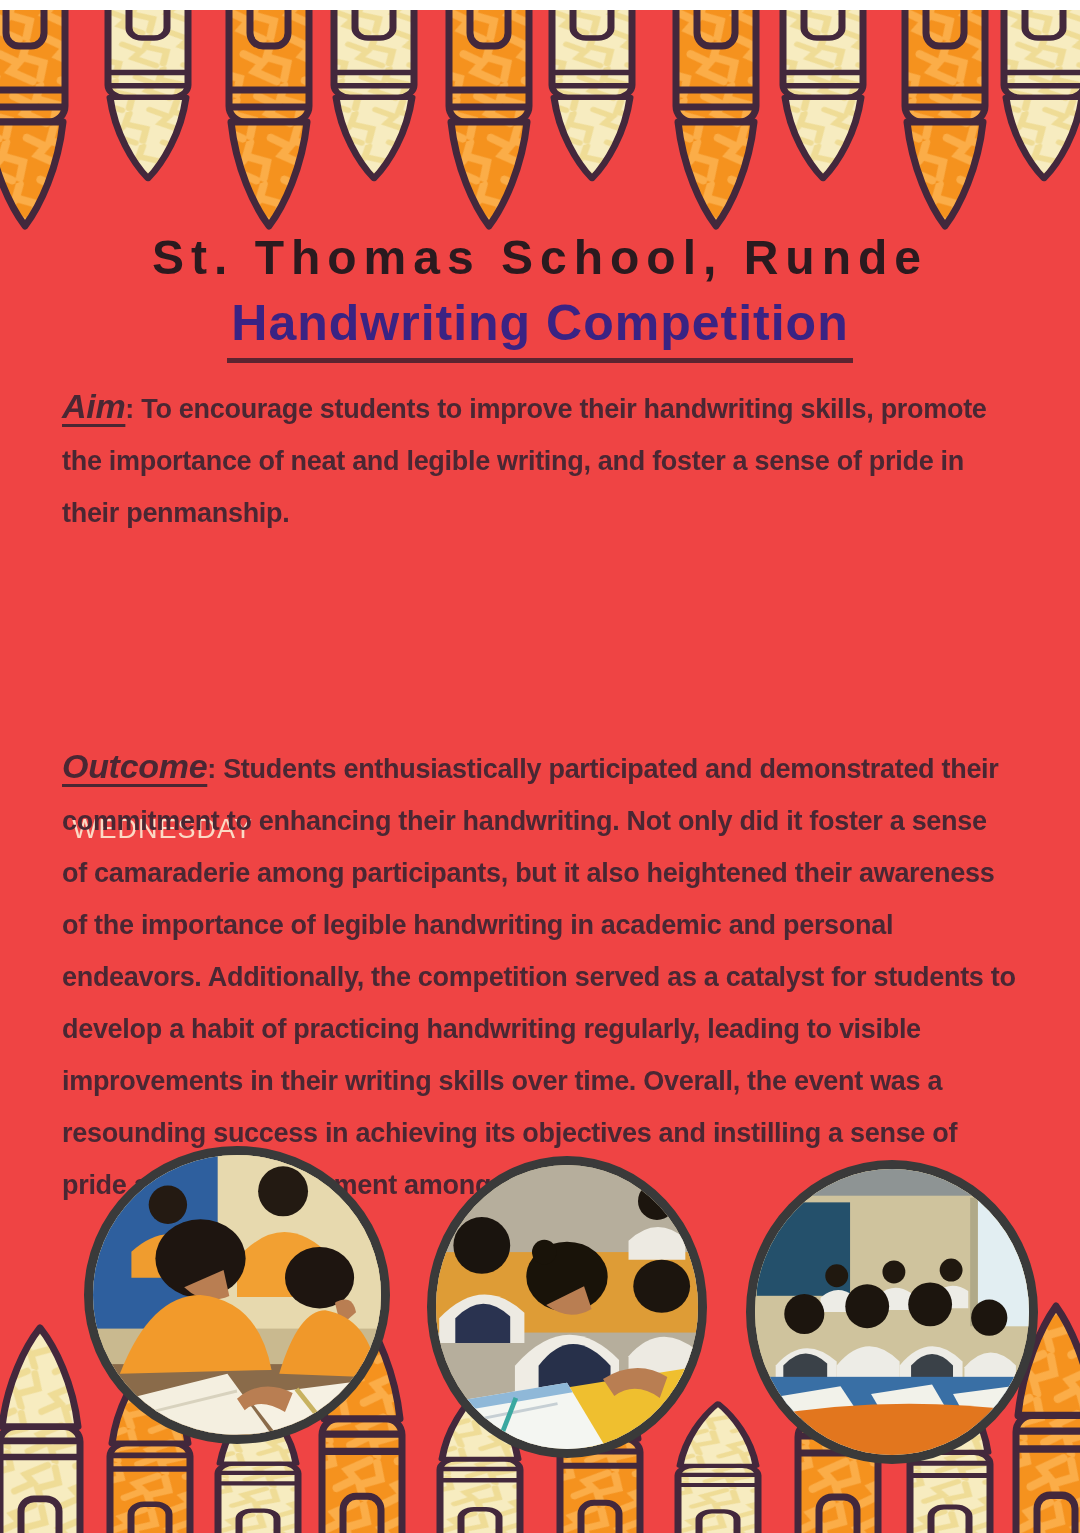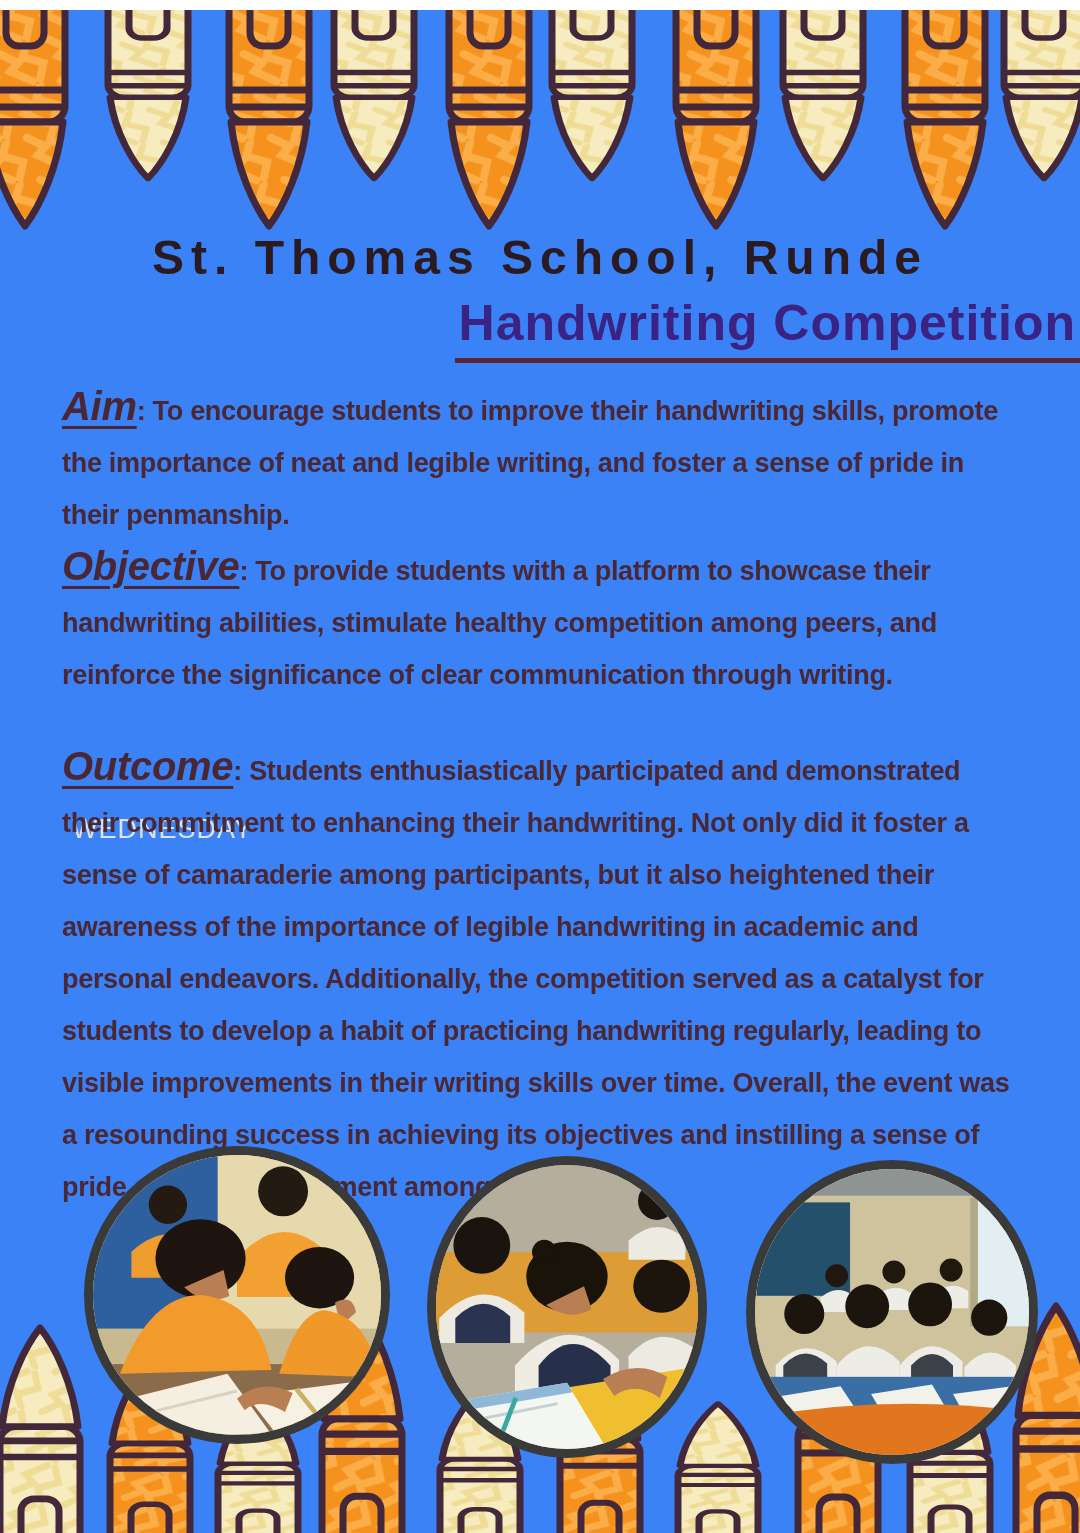--- a/index.html
+++ b/index.html
@@ -1,42 +1,42 @@
 <!DOCTYPE html>
 <html><head>
 <meta charset="utf-8">
 <style>
   html,body{margin:0;padding:0;background:#e8e4da;}
   .poster{
     position:relative;width:1080px;height:1533px;margin:0 auto;
-    background:#3b82f6;overflow:hidden;
+    background:#ef4444;overflow:hidden;
     font-family:"Liberation Sans",sans-serif;
   }
   .top-strip{position:absolute;top:0;left:0;width:1080px;height:10px;background:#ffffff;}
   .crayons-top{position:absolute;top:10px;left:0;width:1080px;height:232px;}
   .crayons-bottom{position:absolute;left:0;bottom:0;width:1080px;height:245px;}
   .page-title{
     position:absolute;top:230px;left:0;width:1080px;text-align:center;
     font-size:48px;font-weight:bold;letter-spacing:7px;color:#2B1A1F;
   }
-  .page-subtitle-wrap{position:absolute;top:294px;left:0;width:1080px;text-align:right;}
+  .page-subtitle-wrap{position:absolute;top:294px;left:0;width:1080px;text-align:center;}
   .page-subtitle{
     display:inline-block;font-size:50px;font-weight:bold;letter-spacing:1px;color:#3A2383;
     border-bottom:5px solid #5C2430;padding:0 4px 6px 4px;
   }
   .para{
     position:absolute;left:62px;width:954px;
     font-size:27px;font-weight:bold;letter-spacing:-0.3px;
     line-height:52px;color:#4A2733;z-index:3;
   }
   .para-aim{top:380px;}
   .para-objective{top:540px;}
   .para-outcome{top:740px;}
   .section-label{
-    font-style:italic;font-size:40px;
+    font-style:italic;font-size:34px;
     text-decoration:underline;text-decoration-thickness:3px;text-underline-offset:6px;margin-top:48px;
   }
   .watermark-row{
     position:absolute;top:814px;left:0;width:1080px;box-sizing:border-box;
     padding:0 72px;display:flex;justify-content:space-between;z-index:1;
   }
   .watermark{
     font-size:27px;font-weight:normal;letter-spacing:1px;color:rgba(253,244,220,0.85);
   }
   .photo-circle{
@@ -91,23 +91,20 @@
   </div>
 
   <div class="watermark-row">
     <span class="watermark">WEDNESDAY</span>
   </div>
 
   <div class="para para-aim">
     <span class="section-label">Aim</span><span>: To encourage students to improve their handwriting skills, promote the importance of neat and legible writing, and foster a sense of pride in their penmanship.</span>
   </div>
 
-  <div class="para para-objective">
-    <span class="section-label">Objective</span><span>: To provide students with a platform to showcase their handwriting abilities, stimulate healthy competition among peers, and reinforce the significance of clear communication through writing.</span>
-  </div>
 
   <div class="para para-outcome">
     <span class="section-label">Outcome</span><span>: Students enthusiastically participated and demonstrated their commitment to enhancing their handwriting. Not only did it foster a sense of camaraderie among participants, but it also heightened their awareness of the importance of legible handwriting in academic and personal endeavors. Additionally, the competition served as a catalyst for students to develop a habit of practicing handwriting regularly, leading to visible improvements in their writing skills over time. Overall, the event was a resounding success in achieving its objectives and instilling a sense of pride and accomplishment among students.</span>
   </div>
 
   <svg class="crayons-bottom" viewBox="0 0 1080 245" aria-hidden="true">
     <use href="#crayon" transform="translate(-5,245)   scale(1,-0.95)" fill="url(#pzC)" stroke="#43283C"></use>
     <use href="#crayon" transform="translate(105,245)  scale(1,-0.80)" fill="url(#pzO)" stroke="#43283C"></use>
     <use href="#crayon" transform="translate(213,245)  scale(1,-0.62)" fill="url(#pzC)" stroke="#43283C"></use>
     <use href="#crayon" transform="translate(317,245)  scale(1,-1.02)" fill="url(#pzO)" stroke="#43283C"></use>

